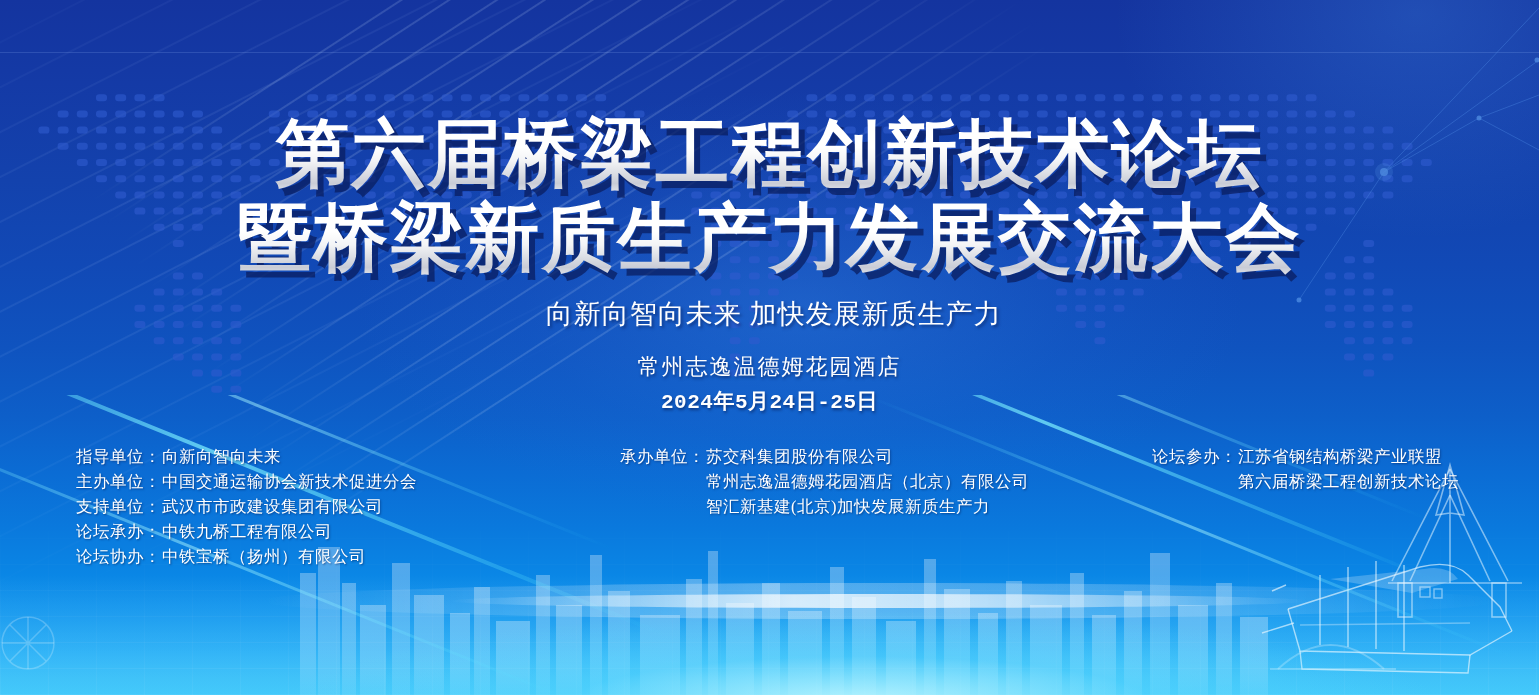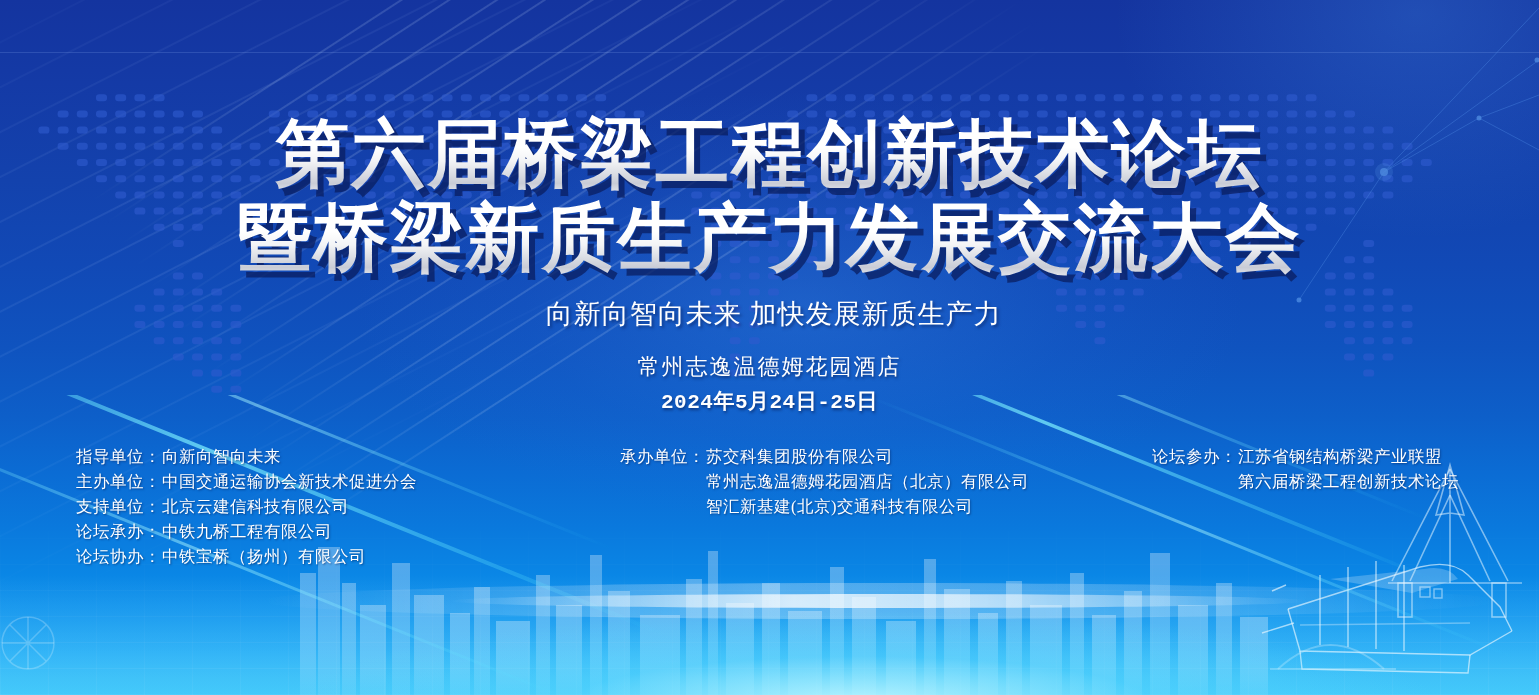--- a/index.html
+++ b/index.html
@@ -990,21 +990,21 @@
         <div class="org-row">
           <span class="org-label">指导单位：</span>
           <span class="org-value">向新向智向未来</span>
         </div>
         <div class="org-row">
           <span class="org-label">主办单位：</span>
           <span class="org-value">中国交通运输协会新技术促进分会</span>
         </div>
         <div class="org-row">
           <span class="org-label">支持单位：</span>
-          <span class="org-value">北京云建信科技有限公司</span>
+          <span class="org-value">武汉市市政建设集团有限公司</span>
         </div>
         <div class="org-row">
           <span class="org-label">论坛承办：</span>
           <span class="org-value">中铁九桥工程有限公司</span>
         </div>
         <div class="org-row">
           <span class="org-label">论坛协办：</span>
           <span class="org-value">中铁宝桥（扬州）有限公司</span>
         </div>
       </div>
@@ -1013,21 +1013,21 @@
         <div class="org-row">
           <span class="org-label">承办单位：</span>
           <span class="org-value">苏交科集团股份有限公司</span>
         </div>
         <div class="org-row cont">
           <span class="org-label">指导单位：</span>
           <span class="org-value">常州志逸温德姆花园酒店（北京）有限公司</span>
         </div>
         <div class="org-row cont">
           <span class="org-label">指导单位：</span>
-          <span class="org-value">智汇新基建(北京)交通科技有限公司</span>
+          <span class="org-value">智汇新基建(北京)加快发展新质生产力</span>
         </div>
       </div>
 
       <div class="org-col right">
         <div class="org-row">
           <span class="org-label">论坛参办：</span>
           <span class="org-value">江苏省钢结构桥梁产业联盟</span>
         </div>
         <div class="org-row cont">
           <span class="org-label">指导单位：</span>

